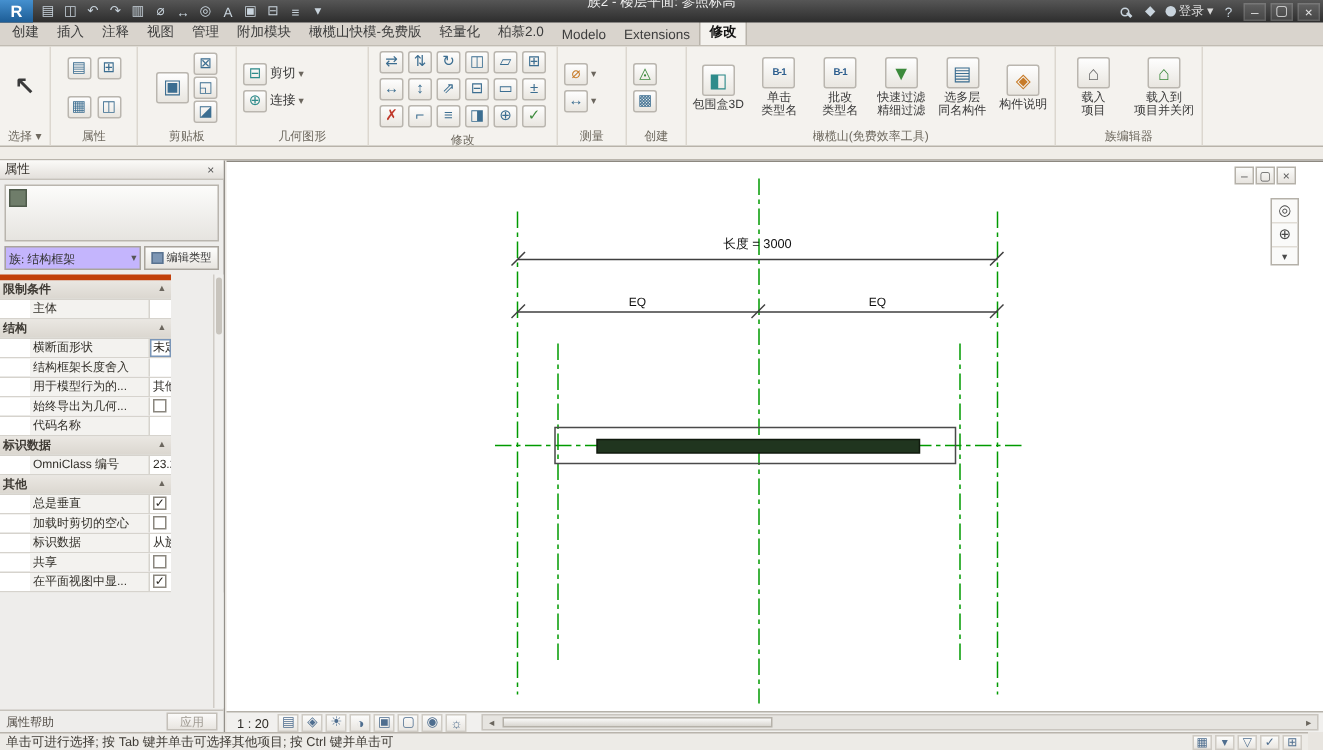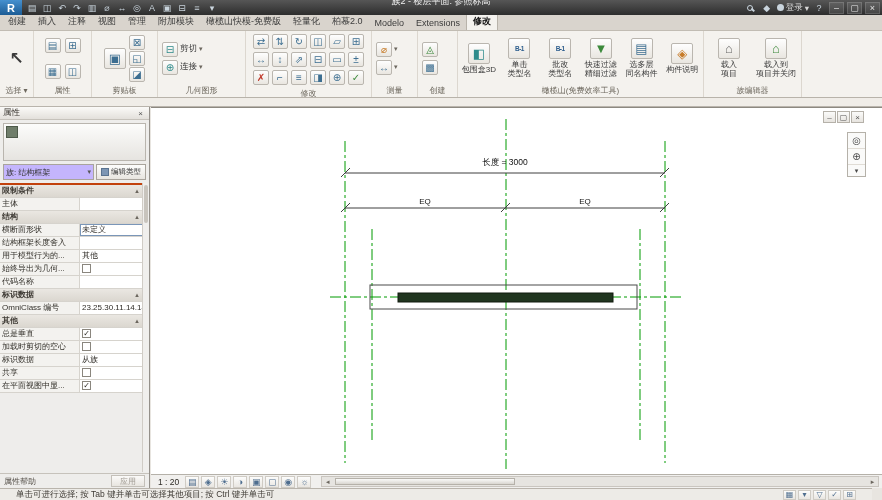--- a/index.html
+++ b/index.html
@@ -58,23 +58,23 @@
 .phead{height:13px;background:linear-gradient(#fbfaf8,#e3e0db);border-bottom:1px solid #c6c2bb;display:flex;align-items:center;padding:0 3px;flex:none;}
 .phead .t{flex:1;font-size:8.5px;color:#37332d;}
 .pclose{width:11px;text-align:center;color:#555;}
 .preview{margin:3px;height:38px;background:linear-gradient(#fcfcfb,#e6e4e0);border:1px solid #b9b5ae;position:relative;flex:none;}
 .thumb{position:absolute;top:2px;left:2px;width:12px;height:12px;background:#6f7d6a;border:1px solid #4e5a4a;}
 .selrow{display:flex;gap:2px;margin:0 3px 3px;height:16px;flex:none;}
 .famsel{flex:1;background:#c4b5fd;border:1px solid #a9a49c;display:flex;align-items:center;padding:0 2px;overflow:hidden;white-space:nowrap;font-family:Liberation Serif, serif;}
 .fsarrow{margin-left:auto;color:#555;font-size:7px;}
 .edittype{width:50px;border:1px solid #a9a49c;background:linear-gradient(#fdfdfc,#e8e5e0);display:flex;align-items:center;justify-content:center;gap:2px;font-size:7.5px;color:#3a3a3a;}
 .eticon{width:8px;height:8px;background:#7d96b4;border:1px solid #5a7390;flex:none;}
-.pgridwrap{border-top:2px solid #c2410c;width:143px;flex:none;}
+.pgridwrap{border-top:4px solid #c2410c;width:114px;flex:none;}
 .prow{display:flex;height:13px;border-bottom:1px solid #d6d3cd;background:#fff;}
-.pl{width:80px;background:#f3f2ef;border-right:1px solid #d6d3cd;padding:0 2px;line-height:12px;white-space:nowrap;overflow:hidden;color:#33302a;}
+.pl{width:80px;background:#f3f2ef;border-right:1px solid #d6d3cd;padding:0 2px;line-height:12px;white-space:nowrap;overflow:hidden;color:#33302a;margin-left:20px;}
 .pv{flex:1;padding:0 2px;line-height:12px;background:#fff;white-space:nowrap;overflow:hidden;color:#2e2b26;}
 .prow.sec{background:linear-gradient(#eae7e2,#dbd7d0);font-weight:bold;color:#3f3b35;}
 .sl{flex:1;padding:0 2px;line-height:12px;}
 .sarr{width:12px;text-align:center;color:#6b665e;font-size:7px;line-height:12px;}
 .pv.field{outline:1px solid #7a96b8;outline-offset:-1px;}
 .dim{color:#9b978f;}
 .cb{display:inline-block;width:9px;height:9px;border:1px solid #8a867e;background:#fff;line-height:8px;text-align:center;font-size:8px;color:#2e2b26;margin-top:1px;}
 .pfill{flex:1;background:#eeedeb;}
 .pscroll{position:absolute;right:0;top:76px;bottom:16px;width:7px;background:#f0efed;border-left:1px solid #d0ccc6;}
 .pthumb{position:absolute;top:2px;left:1px;width:4px;height:38px;background:#c8c4bd;border-radius:2px;}
@@ -93,21 +93,21 @@
 
 
 .viewbar{position:absolute;top:474px;left:151px;width:731px;height:14px;background:#f1f0ee;border-top:1px solid #b5b1a9;display:flex;align-items:center;padding:0 3px;gap:2px;}
 .scale{font-size:8.5px;color:#2e2b26;padding:0 4px;white-space:nowrap;}
 .vbicon{width:14px;height:12px;display:inline-flex;align-items:center;justify-content:center;font-size:9px;color:#4f6e8f;border:1px solid #cfcbc4;background:linear-gradient(#fcfcfb,#e9e6e1);flex:none;}
 .hscroll{flex:1;height:11px;margin-left:8px;background:#e6e4e0;border:1px solid #c9c5bf;position:relative;display:flex;align-items:center;justify-content:space-between;}
 .harrow{width:11px;text-align:center;font-size:7px;color:#6b665e;}
 .hthumb{position:absolute;left:13px;width:180px;top:1px;bottom:1px;background:linear-gradient(#fafaf9,#d9d6d0);border:1px solid #b5b1a9;}
 
 
-.statusbar{position:absolute;top:488px;left:0;width:872px;height:12px;background:#edebe7;border-top:1px solid #b9b4ac;display:flex;align-items:center;padding:0 16px;font-size:8.5px;color:#3e3a34;}
+.statusbar{position:absolute;top:488px;left:0;width:872px;height:12px;background:#edebe7;border-top:1px solid #b9b4ac;display:flex;align-items:center;padding:0 4px;font-size:8.5px;color:#3e3a34;}
 .sbmsg{white-space:nowrap;overflow:hidden;}
 .sbicons{margin-left:auto;display:flex;gap:2px;}
 .sbicon{width:13px;height:10px;display:inline-flex;align-items:center;justify-content:center;font-size:8px;color:#4f6e8f;border:1px solid #cfcbc4;background:linear-gradient(#fcfcfb,#e9e6e1);}
 </style>
 </head>
 <body>
 
 <div id="app">
 
   <header class="titlebar">

